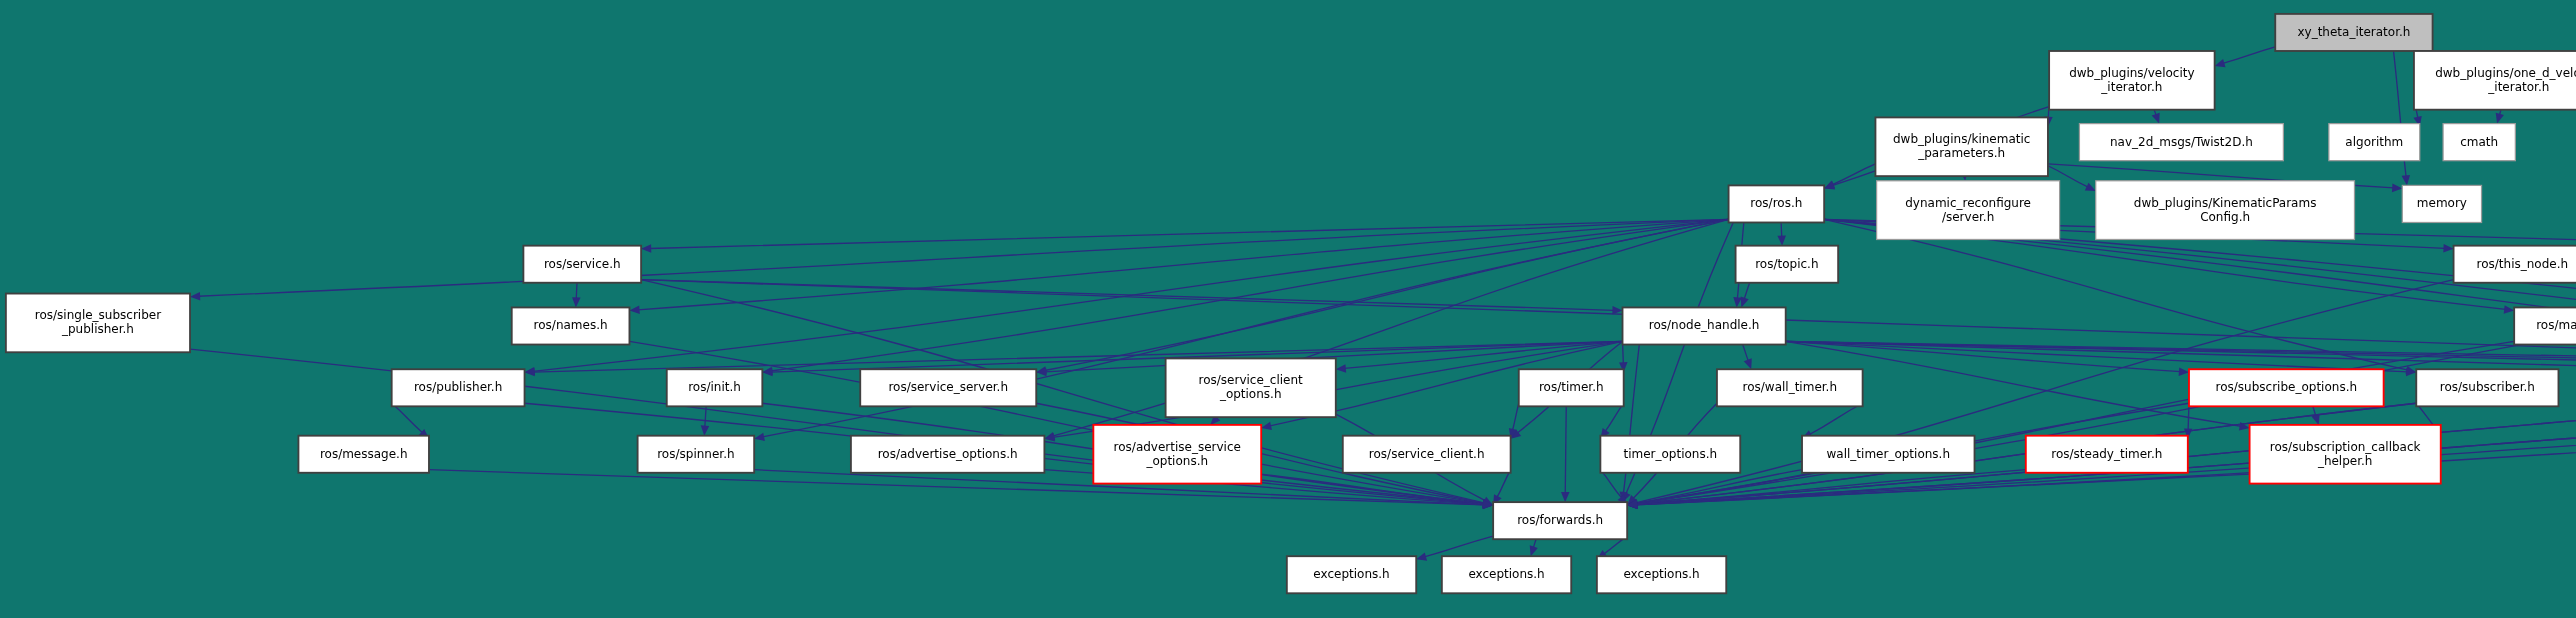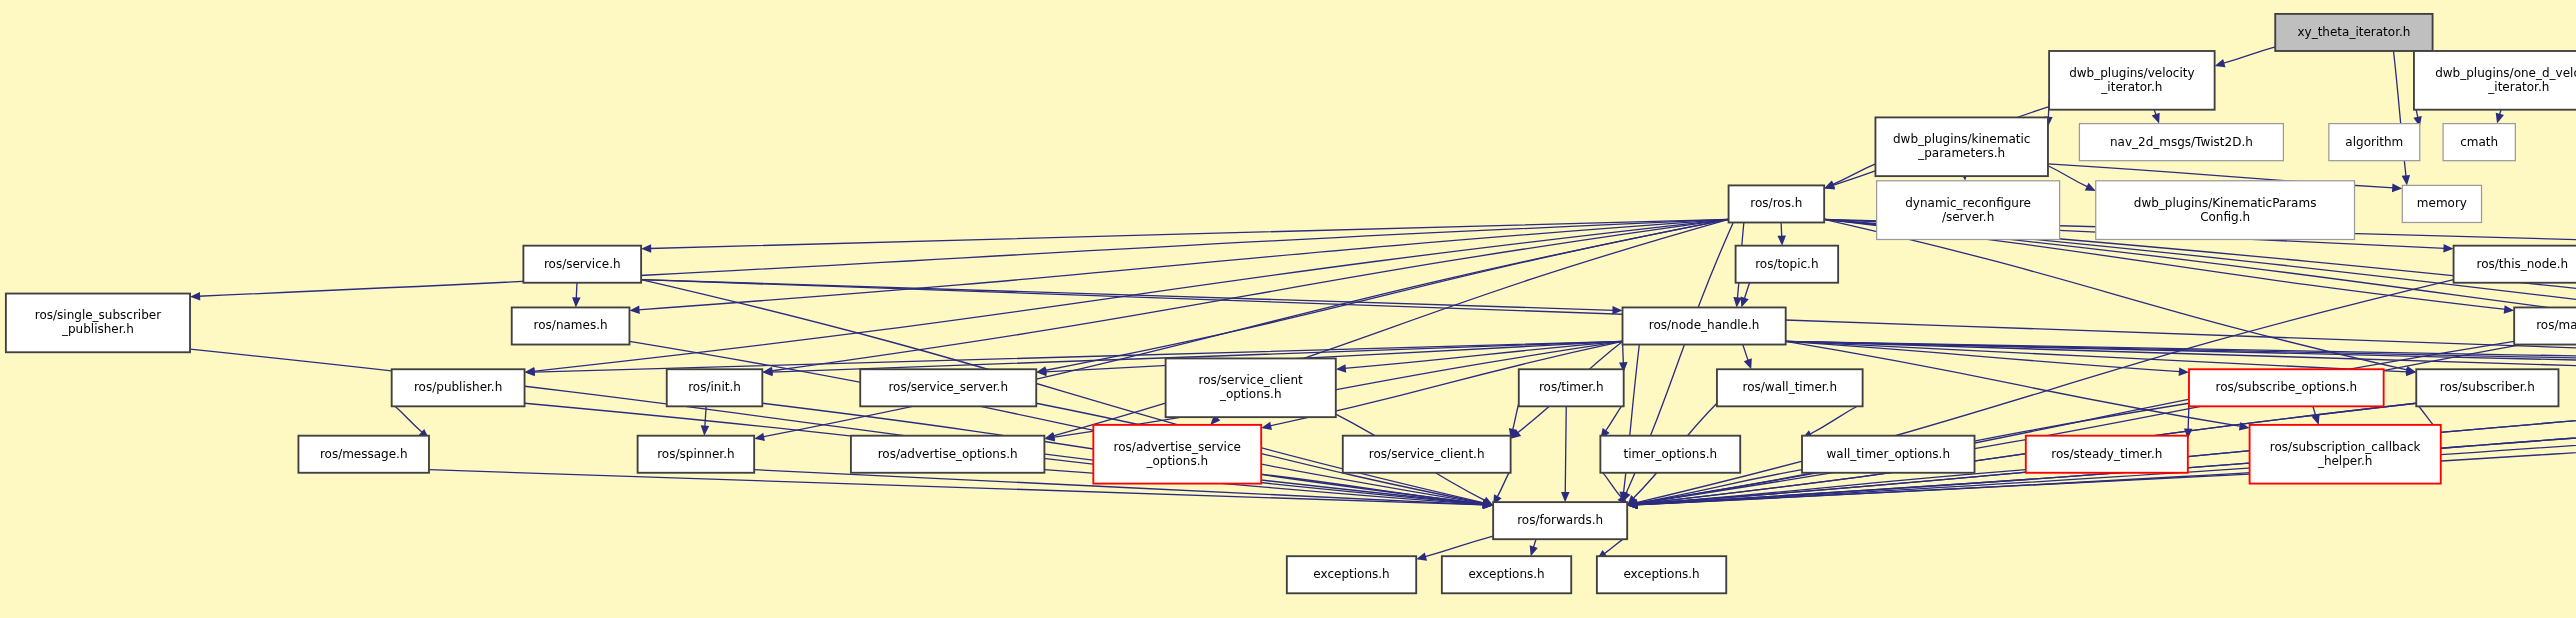--- a/index.html
+++ b/index.html
@@ -1,16 +1,16 @@
 <!DOCTYPE html>
 <html style="font-size:12.4px"><head>
 <meta charset="utf-8">
 <style>
   html,body{margin:0;padding:0;background:#ffffff;}
-  #stage{position:relative;width:2576px;height:618px;background:#fef9c3;
+  #stage{position:relative;width:2576px;height:618px;background:#0f766e;
          font-family:"DejaVu Sans","Liberation Sans",sans-serif;}
   svg#graph{position:absolute;left:0;top:0;width:2576px;height:618px;display:block;}
   .nodeRect{fill:#ffffff;stroke:#404040;stroke-width:2.4;}
   .nodeRect.root{fill:#bfbfbf;stroke:#404040;stroke-width:2.4;}
   .nodeRect.red{fill:#ffffff;stroke:#ff0000;stroke-width:2.4;}
   .nodeRect.grayline{fill:#ffffff;stroke:#9a9a9a;stroke-width:1.6;}
   .nlabel{font-family:"DejaVu Sans","Liberation Sans",sans-serif;font-size:15.5px;
           fill:#000000;text-anchor:middle;dominant-baseline:middle;}
   .edge{fill:none;stroke:#2b2b7f;stroke-width:1.7;}
   .ahead{fill:#2b2b7f;stroke:none;}

